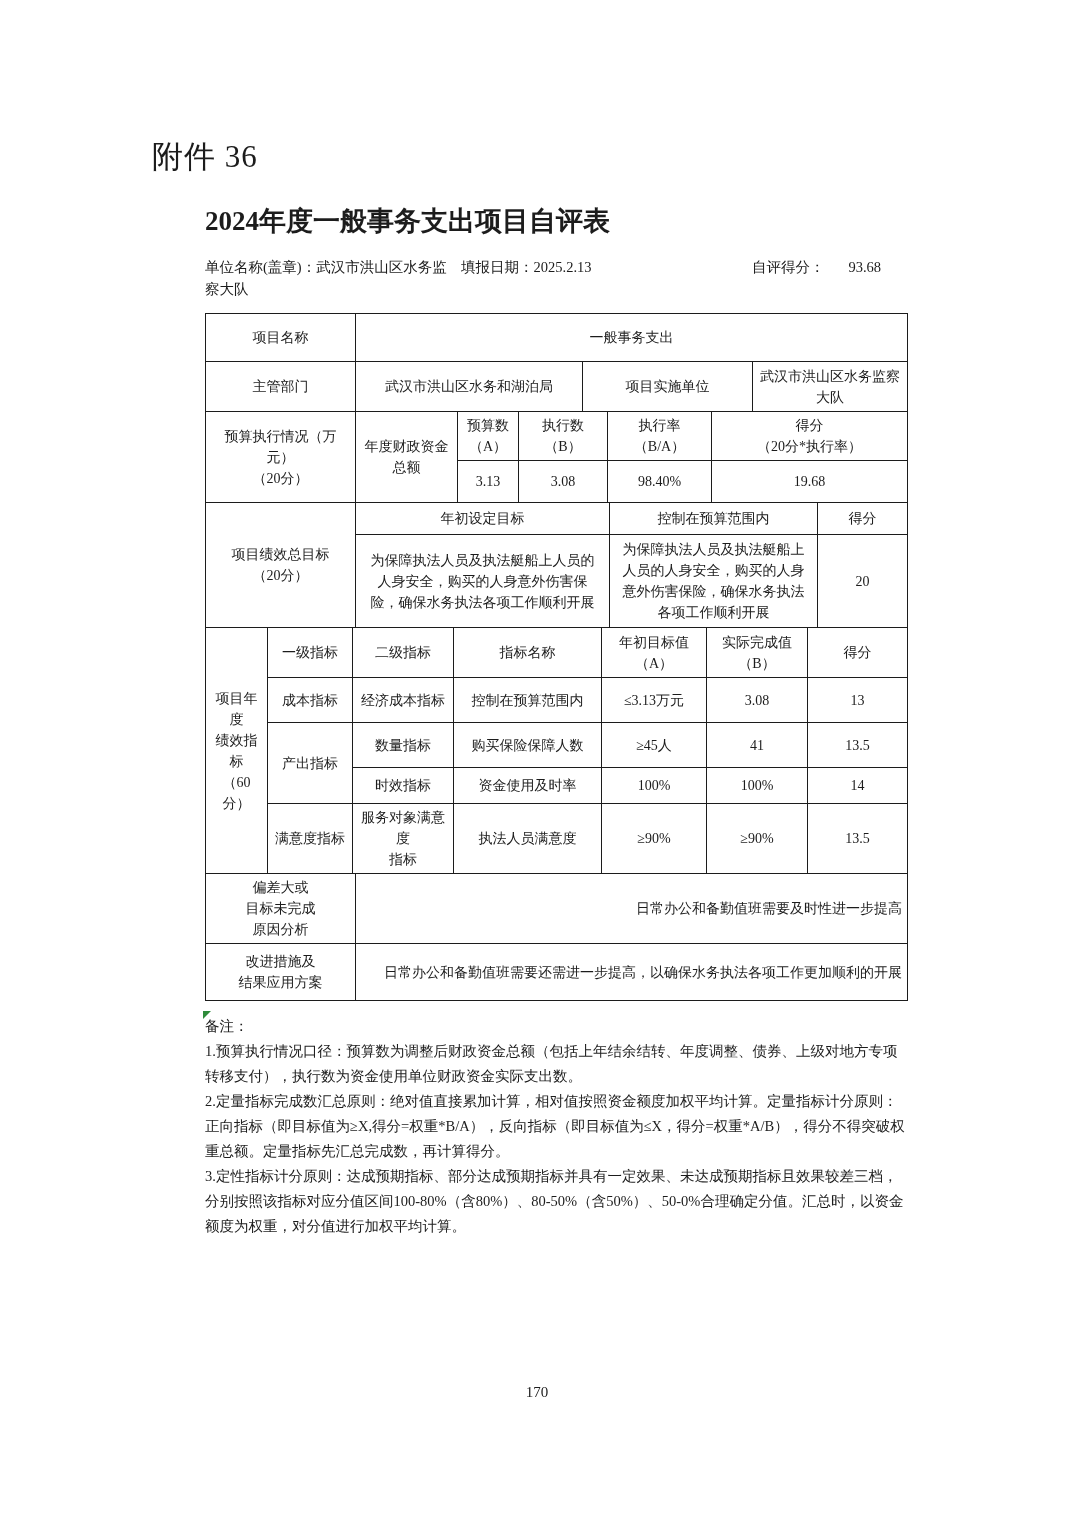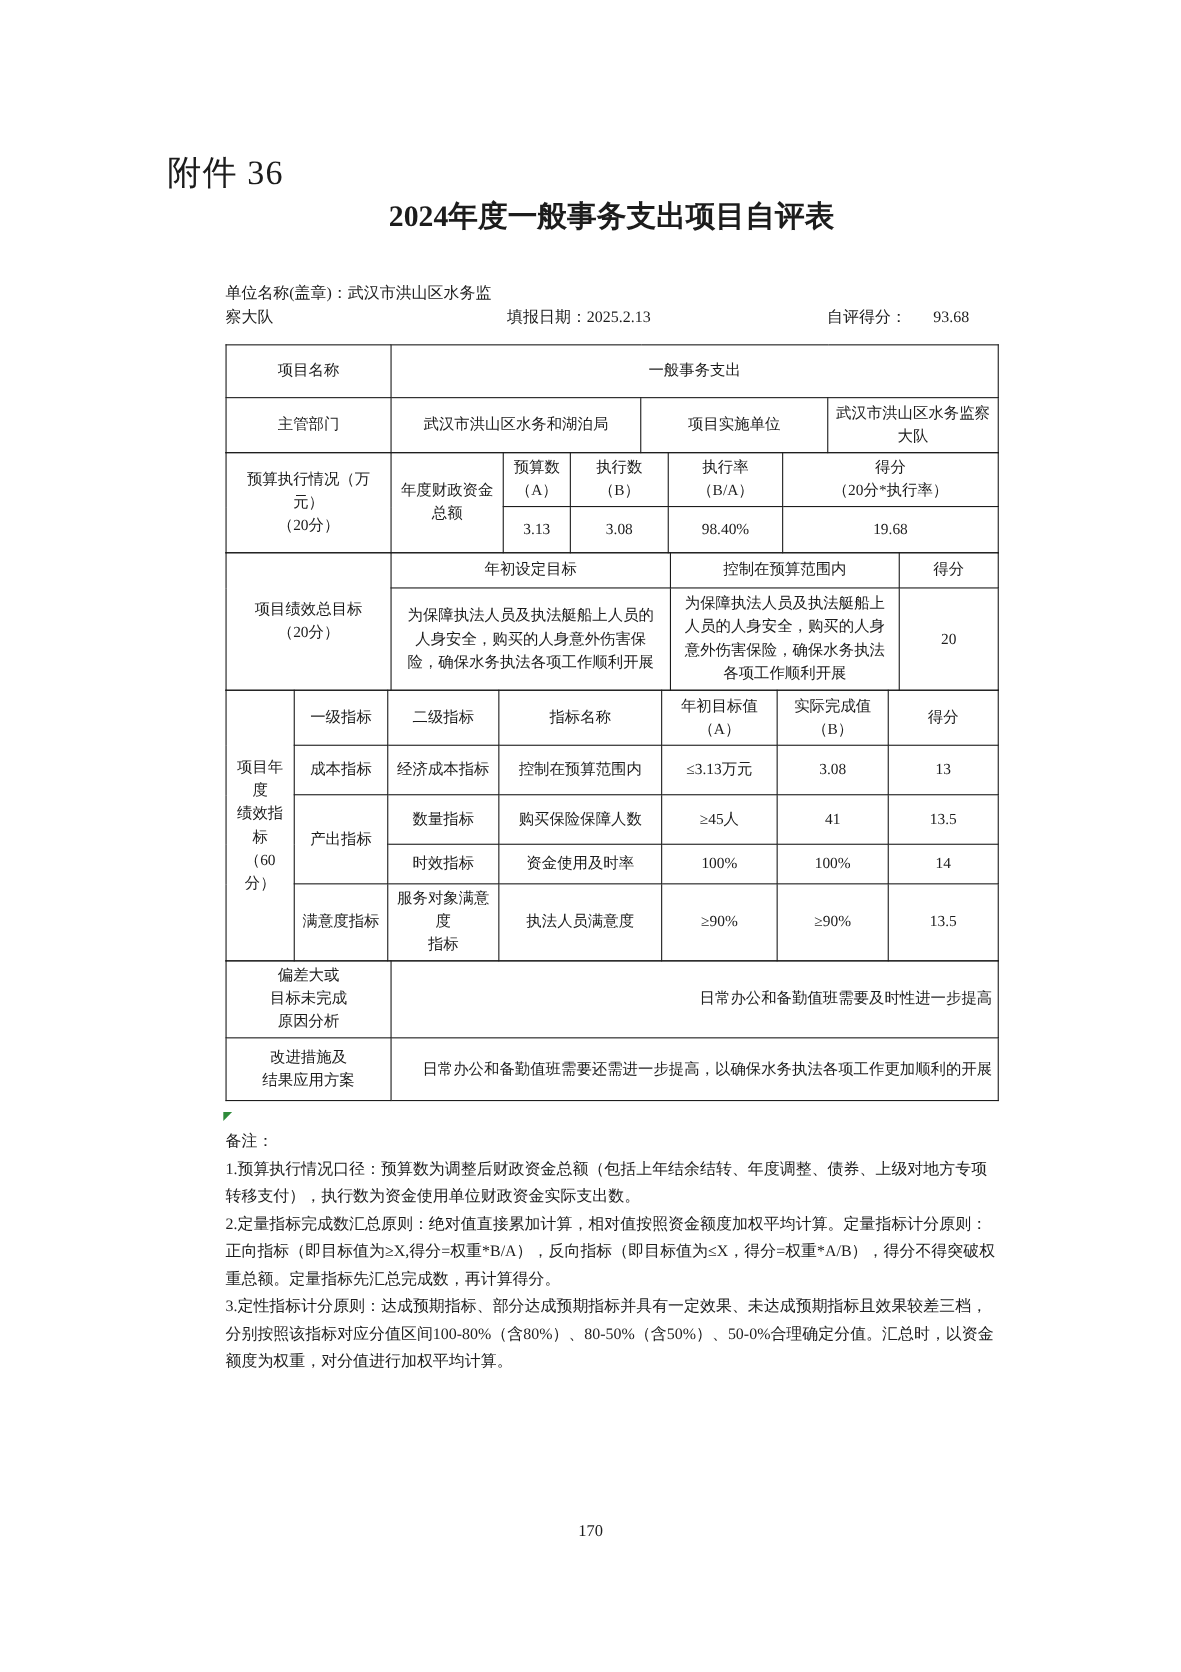--- a/index.html
+++ b/index.html
@@ -17,33 +17,32 @@
   .attachment {
     position: absolute;
     left: 152px;
     top: 136px;
     font-size: 31px;
     letter-spacing: 1px;
   }
   .doc-title {
     position: absolute;
     left: 205px;
-    top: 178px;
-    width: 702px;
-    text-align: center;
+    top: 203px;
+    width: 702px;
     font-size: 27px;
     font-weight: bold;
   }
   .header-info {
     position: absolute;
     left: 205px;
     top: 256px;
     width: 702px;
     display: flex;
-    align-items: flex-end;
+    align-items: flex-start;
     font-size: 14.5px;
     line-height: 1.55;
   }
   .header-info .unit-block { width: 256px; }
   .header-info .date-block { flex: 1 1 auto; }
   .header-info .score-block { padding-right: 26px; white-space: nowrap; }
   .header-info .score-value { margin-left: 24px; }
 
   .doc-table-wrap {
     position: absolute;
@@ -71,21 +70,20 @@
   td.goal-text { padding: 4px 8px; }
 
   .notes {
     position: absolute;
     left: 205px;
     top: 1014px;
     width: 706px;
     font-size: 14.5px;
     line-height: 25px;
     text-align: justify;
-    margin-top: 12px;
   }
   .notes .note-line { text-align: left; }
   .comment-marker {
     position: absolute;
     left: 203px;
     top: 1011px;
     width: 0; height: 0;
     border-top: 8px solid #2e8b3a;
     border-right: 8px solid transparent;
   }

